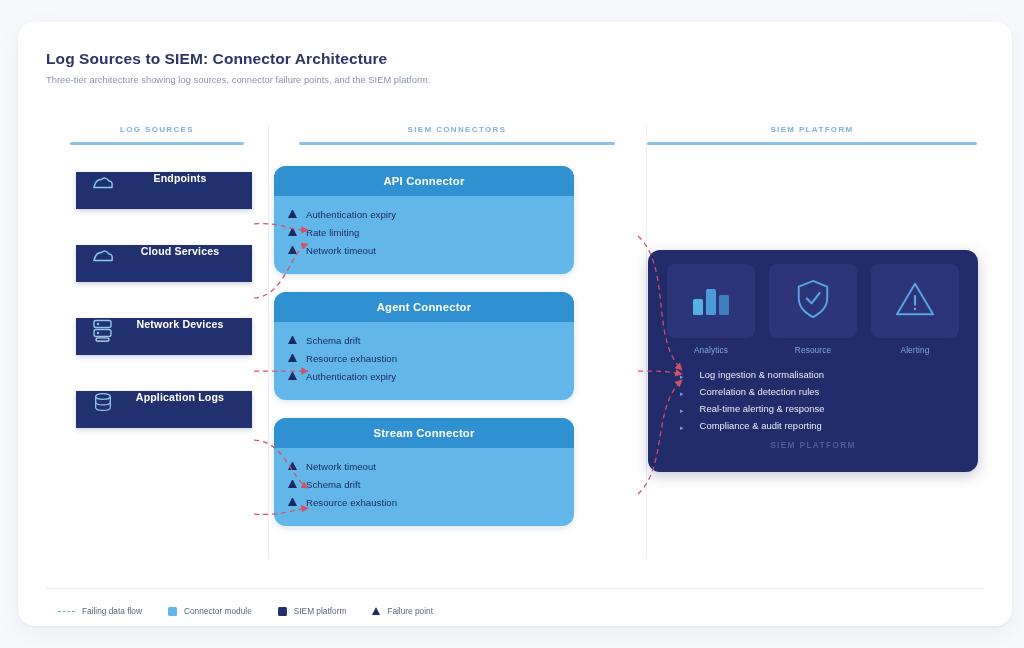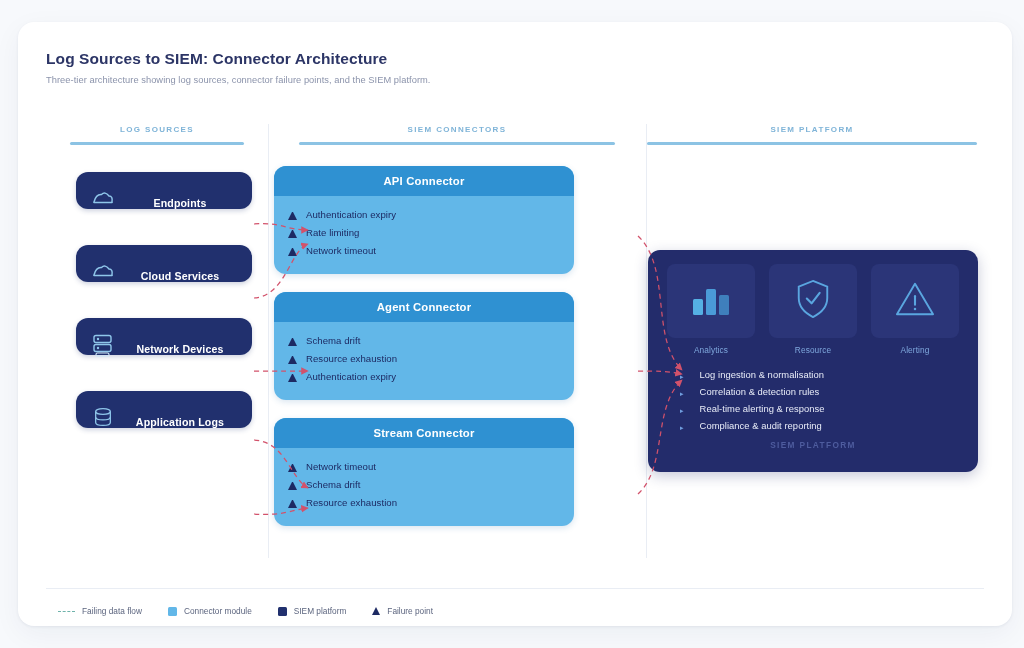--- a/index.html
+++ b/index.html
@@ -48,23 +48,23 @@
   .col-head .rule {
     height: 2.5px; border-radius: 2px; background: #8cc3e4;
     margin: 8px auto 0; width: 174px;
   }
   .col-connectors .col-head .rule { width: 316px; }
   .col-platform   .col-head .rule { width: 330px; }
 
   
   .sources { position: absolute; left: 30px; top: 54px; width: 176px; }
   .src {
-    height: 37px; border-radius: 12px;
+    height: 37px; border-radius: 0;
     background: #21306e;
-    display: flex; align-items: flex-end; gap: 10px;
+    display: flex; align-items: flex-start; gap: 10px;
     padding: 0 14px;
     box-shadow: 0 2px 5px rgba(33,48,110,.22);
     margin-bottom: 36px;
     position: relative;
   }
   .src .ico { width: 26px; height: 22px; flex: 0 0 26px; }
   .src .nm {
     flex: 1; text-align: center; color: #ffffff;
     font-size: 10.6px; font-weight: bold; letter-spacing: .15px;
     padding-right: 4px;
@@ -78,21 +78,21 @@
     margin-bottom: 18px;
     box-shadow: 0 2px 6px rgba(45,110,170,.18);
   }
   .conn-head {
     background: #2f91d2; color: #fff;
     font-size: 11.3px; font-weight: bold; letter-spacing: .2px;
     text-align: center; padding: 9px 0 9px;
   }
   .conn-body { padding: 9px 0 16px 14px; }
   .fail {
-    display: flex; align-items: flex-end; gap: 9px;
+    display: flex; align-items: center; gap: 9px;
     font-size: 9.6px; color: #1d2a63; padding: 3.5px 0;
     letter-spacing: .05px;
   }
   .tri {
     width: 0; height: 0; flex: 0 0 9px;
     border-left: 4.5px solid transparent;
     border-right: 4.5px solid transparent;
     border-bottom: 8px solid #1d2a63;
   }
   .conn-api    { height: 108px; }

